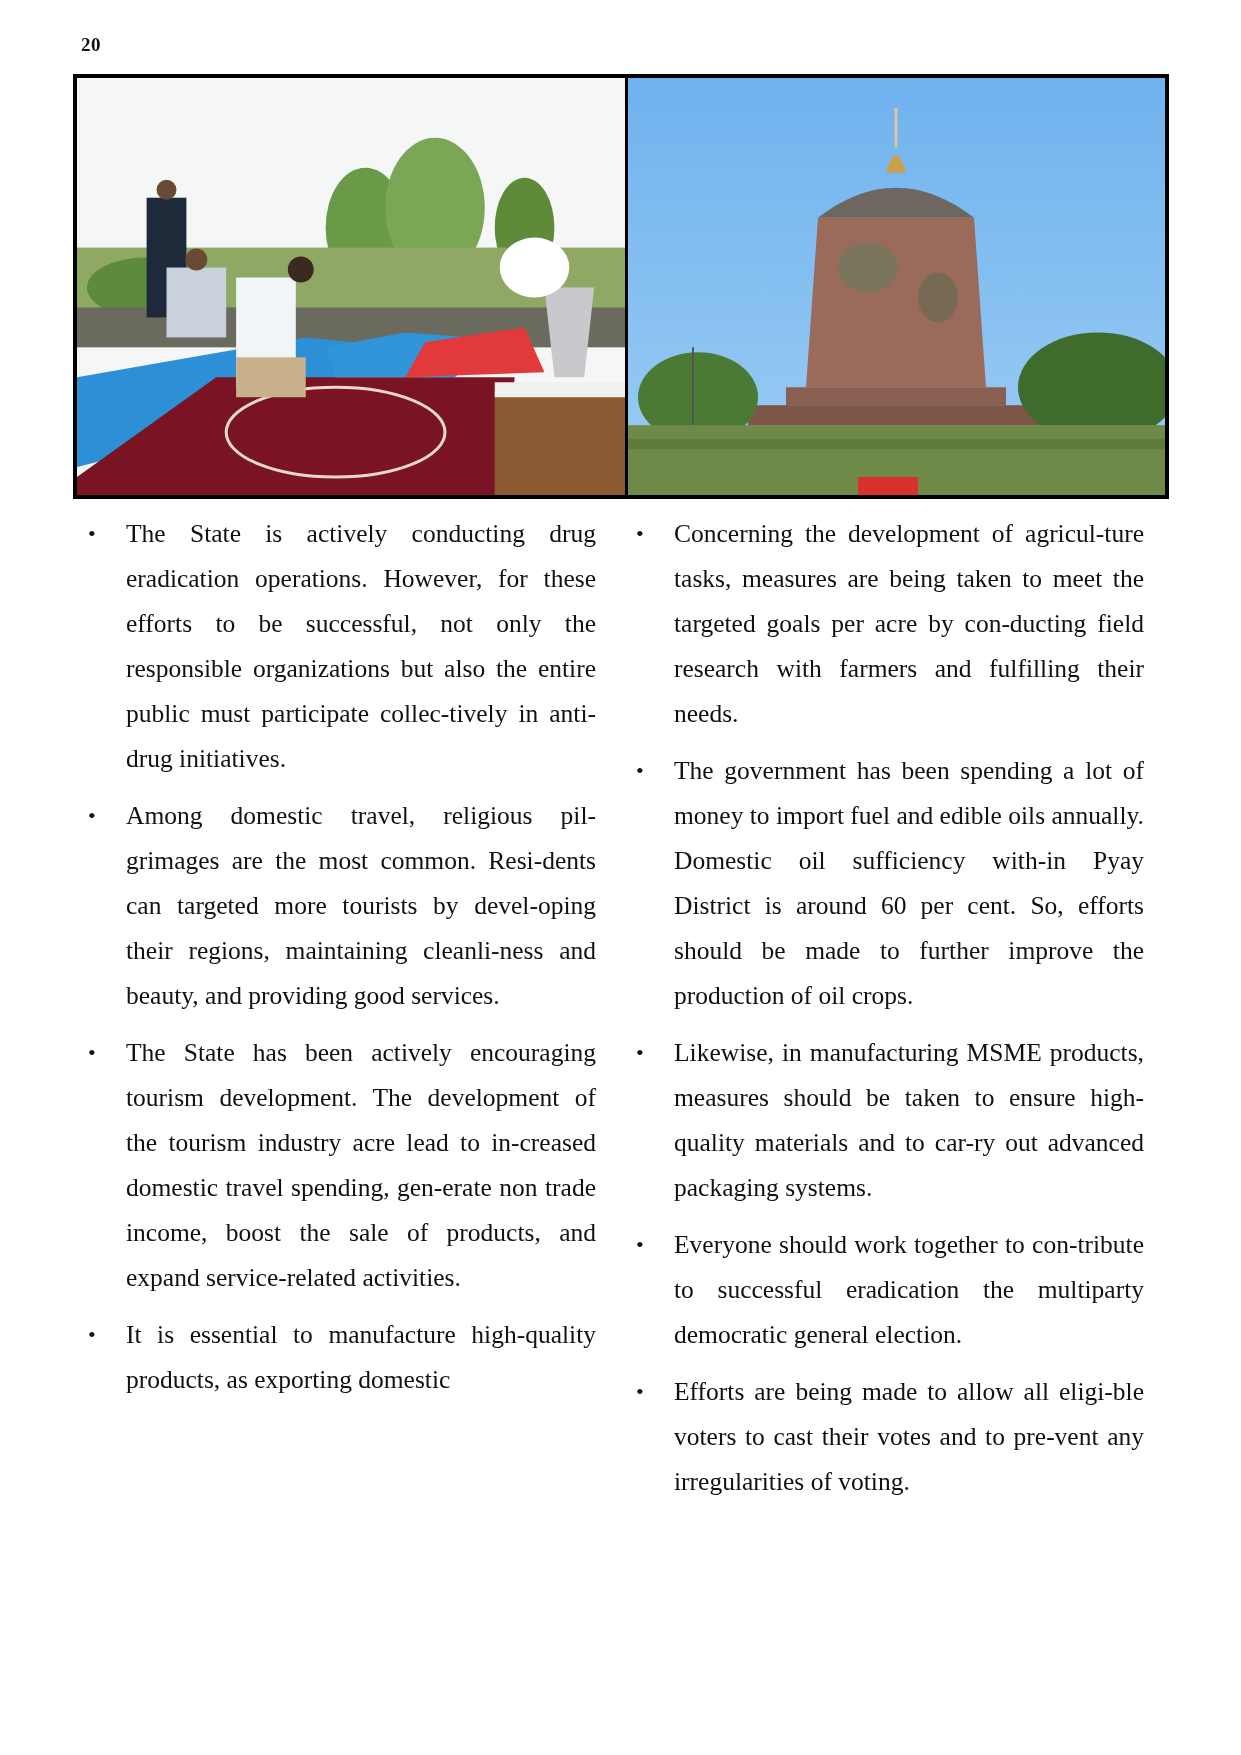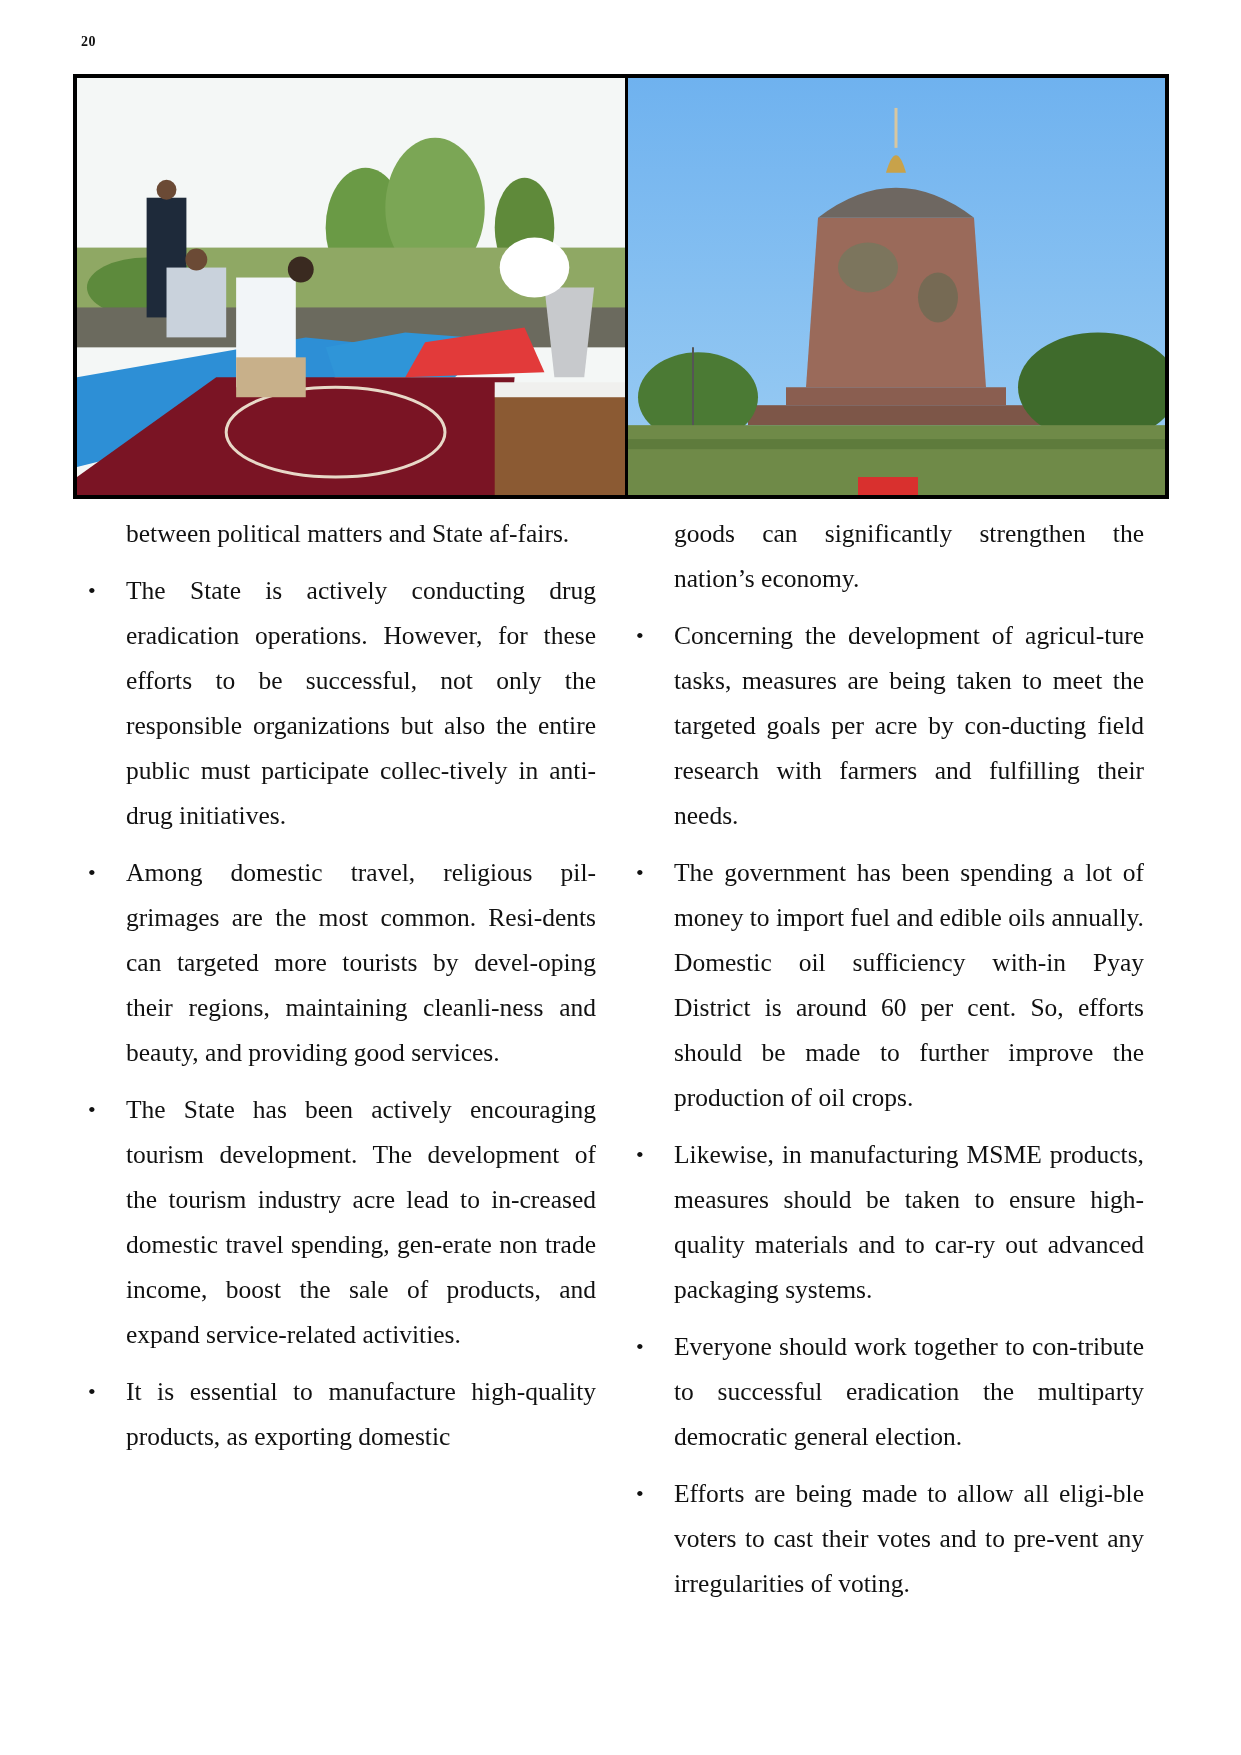--- a/index.html
+++ b/index.html
@@ -2,21 +2,21 @@
 <html><head>
   <meta charset="utf-8">
   <style>
     html, body { margin: 0; padding: 0; background: #ffffff; }
     body {
       width: 1241px; height: 1755px; position: relative; overflow: hidden;
       font-family: "Liberation Serif", "DejaVu Serif", serif; color: #111;
     }
     .page-number {
       position: absolute; left: 81px; top: 34px;
-      font-weight: bold; font-size: 14px; letter-spacing: 0.5px;
+      font-weight: bold; font-size: 19px; letter-spacing: 0.5px;
     }
     .photo-frame {
       position: absolute; left: 73px; top: 74px; width: 1096px; height: 425px;
       border: 4px solid #000; box-sizing: border-box; display: flex; background: #000;
     }
     .photo { position: relative; overflow: hidden; height: 100%; }
     .photo.left { width: 551px; border-right: 3px solid #000; box-sizing: border-box; }
     .photo.right { flex: 1; }
     .photo svg { display: block; width: 100%; height: 100%; }
     .column {
@@ -86,45 +86,39 @@
       <ellipse cx="470" cy="310" rx="80" ry="55" fill="#3f6b2c"></ellipse>
       <line x1="65" y1="270" x2="65" y2="380" stroke="#555" stroke-width="2"></line>
       <rect x="0" y="348" width="537" height="70" fill="#6f8a48"></rect>
       <rect x="0" y="362" width="537" height="10" fill="#5e7b3c"></rect>
       <rect x="230" y="400" width="60" height="18" fill="#d9302e"></rect>
     </svg>
   </div>
 </div>
 
 <div class="column left">
-  <div class="item continuation">
-    <p>between political matters and State af-fairs.</p>
-  </div>
   <div class="item">
     <span class="bullet">•</span>
     <p>The State is actively conducting drug eradication operations. However, for these efforts to be successful, not only the responsible organizations but also the entire public must participate collec-tively in anti-drug initiatives.</p>
   </div>
   <div class="item">
     <span class="bullet">•</span>
     <p>Among domestic travel, religious pil-grimages are the most common. Resi-dents can targeted more tourists by devel-oping their regions, maintaining cleanli-ness and beauty, and providing good services.</p>
   </div>
   <div class="item">
     <span class="bullet">•</span>
     <p>The State has been actively encouraging tourism development.  The development of the tourism industry acre lead to in-creased domestic travel spending, gen-erate non trade income, boost the sale of products, and expand service-related activities.</p>
   </div>
   <div class="item">
     <span class="bullet">•</span>
     <p>It is essential to manufacture high-quality products, as exporting domestic</p>
   </div>
 </div>
 
 <div class="column right">
-  <div class="item continuation">
-    <p>goods can significantly strengthen the nation’s economy.</p>
-  </div>
   <div class="item">
     <span class="bullet">•</span>
     <p>Concerning the development of agricul-ture tasks, measures are being taken to meet the targeted goals per acre by con-ducting field research with farmers and fulfilling their needs.</p>
   </div>
   <div class="item">
     <span class="bullet">•</span>
     <p>The government has been spending a lot of money to import fuel and edible oils annually. Domestic oil sufficiency with-in Pyay District is around 60 per cent. So, efforts should be made to further improve the production of oil crops.</p>
   </div>
   <div class="item">
     <span class="bullet">•</span>

